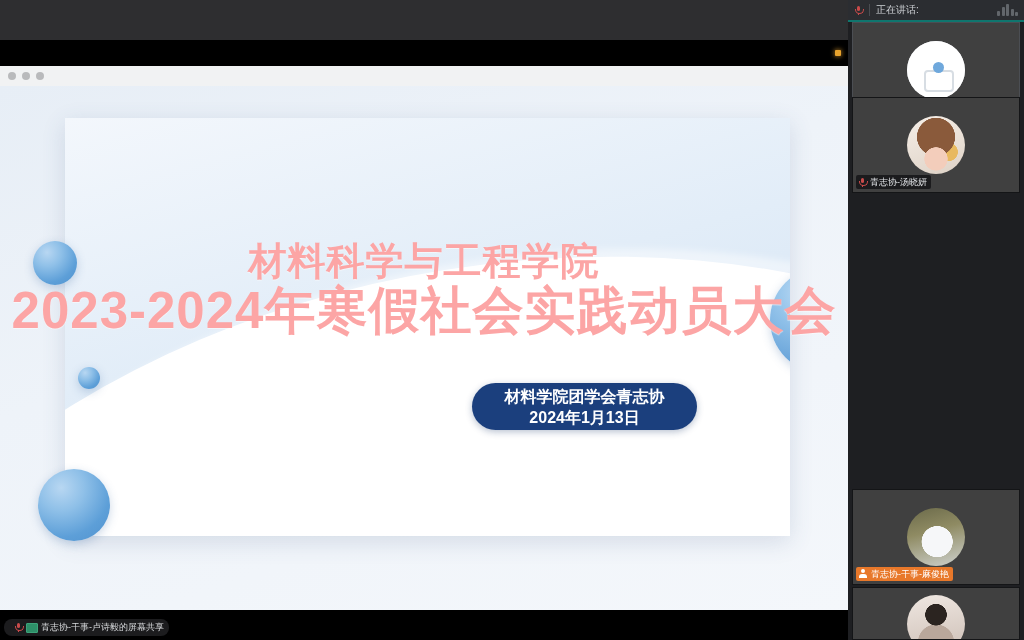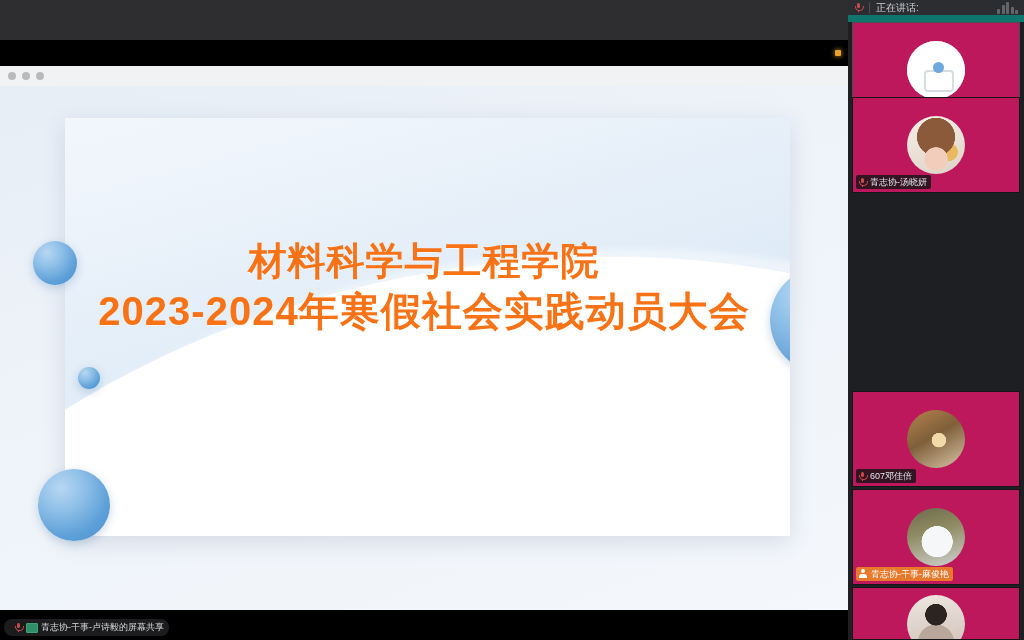--- a/index.html
+++ b/index.html
@@ -72,25 +72,25 @@
   }
   #sph-big-right{left:705px;top:149px;width:106px;height:106px;
     background:radial-gradient(circle at 34% 24%,#bfdcf5 0%,#93c3ea 30%,#6aa5da 66%,#5b99d4 100%);}
   #sph-left-top{left:33px;top:155px;width:44px;height:44px;}
   #sph-left-mid{left:78px;top:281px;width:22px;height:22px;}
   #sph-left-big{left:38px;top:383px;width:72px;height:72px;}
 
   
   .slide-title{
     position:absolute;left:0;top:236px;width:848px;text-align:center;
-    color:#f97316;font-weight:bold;letter-spacing:1px;
+    color:#fca5a5;font-weight:bold;letter-spacing:1px;
     font-size:38px;line-height:50px;
     text-shadow:0 1px 1px rgba(255,255,255,.55);
   }
-  .slide-title .l2{font-size:40px;}
+  .slide-title .l2{font-size:51px;}
   .subtitle-pill{
     position:absolute;left:472px;top:383px;width:225px;height:47px;
     background:#1b3f7d;border-radius:24px;
     display:flex;flex-direction:column;align-items:center;justify-content:center;
     color:#fff;font-weight:bold;font-size:16px;line-height:21px;
     box-shadow:0 2px 7px rgba(20,50,100,.3);
   }
 
   
   .share-bottom{
@@ -119,33 +119,33 @@
     width:10px;height:8px;flex:none;border:1.3px solid #3da37a;border-radius:1px;background:#2e8f68;
   }
 
   
   #participants{
     position:absolute;left:848px;top:0;width:176px;height:640px;
     background:#1e1f22;
   }
   .pstrip-top{
     position:absolute;left:0;top:0;width:176px;height:22px;
-    background:#2b2d31;border-bottom:7px solid #0f766e;
+    background:#2b2d31;border-bottom:2px solid #0f766e;
     display:flex;align-items:center;padding:0 6px;box-sizing:border-box;gap:6px;
   }
   .pstrip-top .label{color:#cfd2d6;font-size:10px;white-space:nowrap;}
   .pstrip-top .divider{width:1px;height:12px;background:#4a4d52;}
   .wave-glyph{
     margin-left:auto;display:flex;align-items:flex-end;gap:1.5px;height:12px;opacity:.5;
   }
   .wave-glyph i{display:block;width:3px;background:#9aa0a6;border-radius:1px;}
 
   .tile{
     position:absolute;left:4px;width:168px;height:96px;
-    background:#be185d;border:1px solid #141517;box-sizing:border-box;overflow:hidden;
+    background:#404040;border:1px solid #141517;box-sizing:border-box;overflow:hidden;
   }
   .tile.speaking{border-color:#4b4e53;}
   .avatar{
     position:absolute;left:50%;top:50%;transform:translate(-50%,-50%);
     width:58px;height:58px;border-radius:50%;overflow:hidden;
     background:#cfd3d8;
   }
   .namebar{
     position:absolute;left:3px;bottom:3px;max-width:155px;height:14px;
     display:flex;align-items:center;gap:3px;
@@ -224,20 +224,24 @@
       <div class="sphere" id="sph-left-top"></div>
       <div class="sphere" id="sph-left-mid"></div>
       <div class="sphere" id="sph-left-big"></div>
     </div>
 
     <div class="slide-title">
       <div class="l1">材料科学与工程学院</div>
       <div class="l2">2023-2024年寒假社会实践动员大会</div>
     </div>
 
+    <div class="subtitle-pill">
+      <div>材料学院团学会青志协</div>
+      <div>2024年1月13日</div>
+    </div>
 
     <div class="share-bottom"></div>
     <div class="share-banner">
       <span class="mic-icon">
         <span class="body"></span>
           <span class="arc"></span>
           <span class="stem"></span>
       </span>
       <span class="screen-icon"></span>
       <span class="txt">青志协-干事-卢诗毅的屏幕共享</span>
@@ -290,33 +294,20 @@
           <span class="body"></span>
             <span class="arc"></span>
             <span class="stem"></span>
         </span>
         <span class="nm">青志协-汤晓妍</span>
       </div>
     </div>
 
 
 
-    <div class="tile" style="top:391px">
-      <div class="avatar">
-          <div class="av-fantasy"></div>
-        </div>
-      <div class="namebar">
-        <span class="mic-icon">
-          <span class="body"></span>
-            <span class="arc"></span>
-            <span class="stem"></span>
-        </span>
-        <span class="nm">607邓佳倍</span>
-      </div>
-    </div>
 
     <div class="tile" style="top:489px">
       <div class="avatar">
           <div class="av-cat"></div>
         </div>
       <div class="namebar host">
         <span class="person-icon">
           <span class="head"></span>
             <span class="torso"></span>
         </span>

